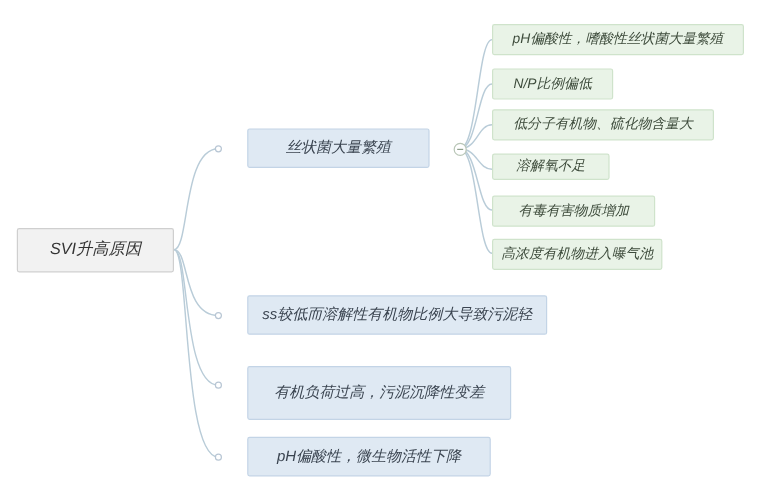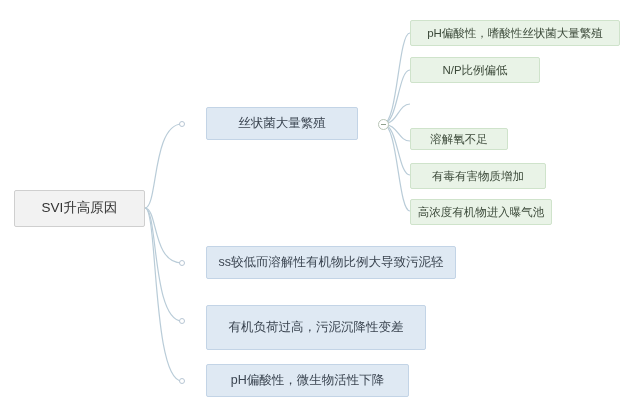--- a/index.html
+++ b/index.html
@@ -26,20 +26,21 @@
     position: absolute;
     box-sizing: border-box;
     display: flex;
     align-items: center;
     justify-content: center;
     text-align: center;
     border-radius: 2px;
     color: #3b3b3b;
     line-height: 1.25;
     white-space: nowrap;
+    font-style: italic;
   }
   
   .node.root {
     background: #f2f2f2;
     border: 1px solid #cfcfcf;
     font-size: 13.5px;
     color: #333333;
   }
   
   .node.l1 {
@@ -124,22 +125,25 @@
   <div class="branch-dot" style="left:179px; top:318px;"></div>
 
   <div class="node l1" style="left:206px; top:364px; width:203px; height:33px;">
     <span>pH偏酸性，微生物活性下降</span>
   </div>
   <div class="branch-dot" style="left:179px; top:378px;"></div>
 
   <div class="node l2" style="left:410px; top:20px; width:210px; height:26px;">
     <span>pH偏酸性，嗜酸性丝状菌大量繁殖</span>
   </div>
-  <div class="node l2" style="left:410px; top:57px; width:130px; height:26px;">
+  <div class="node l2" style="left:410px; top:57px; width:101px; height:26px;">
     <span>N/P比例偏低</span>
+  </div>
+  <div class="node l2" style="left:410px; top:91px; width:185px; height:26px;">
+    <span>低分子有机物、硫化物含量大</span>
   </div>
   <div class="node l2" style="left:410px; top:128px; width:98px; height:22px;">
     <span>溶解氧不足</span>
   </div>
   <div class="node l2" style="left:410px; top:163px; width:136px; height:26px;">
     <span>有毒有害物质增加</span>
   </div>
   <div class="node l2" style="left:410px; top:199px; width:142px; height:26px;">
     <span>高浓度有机物进入曝气池</span>
   </div>

